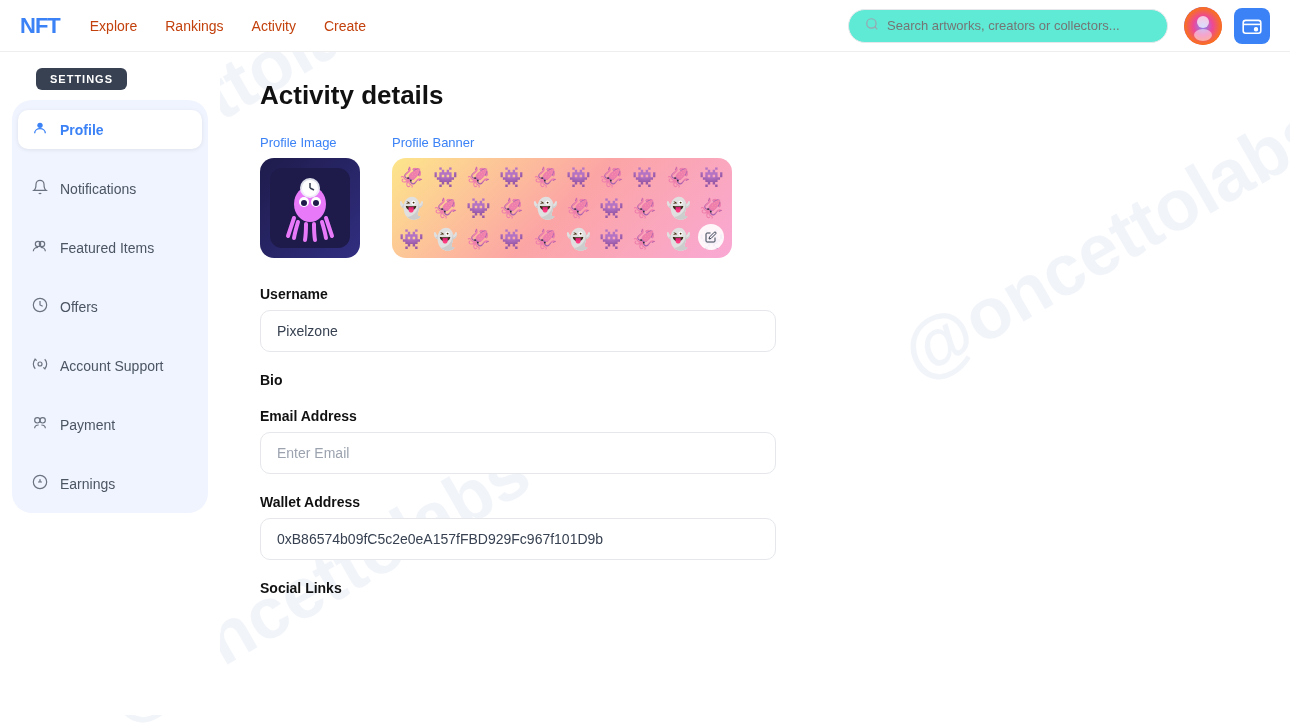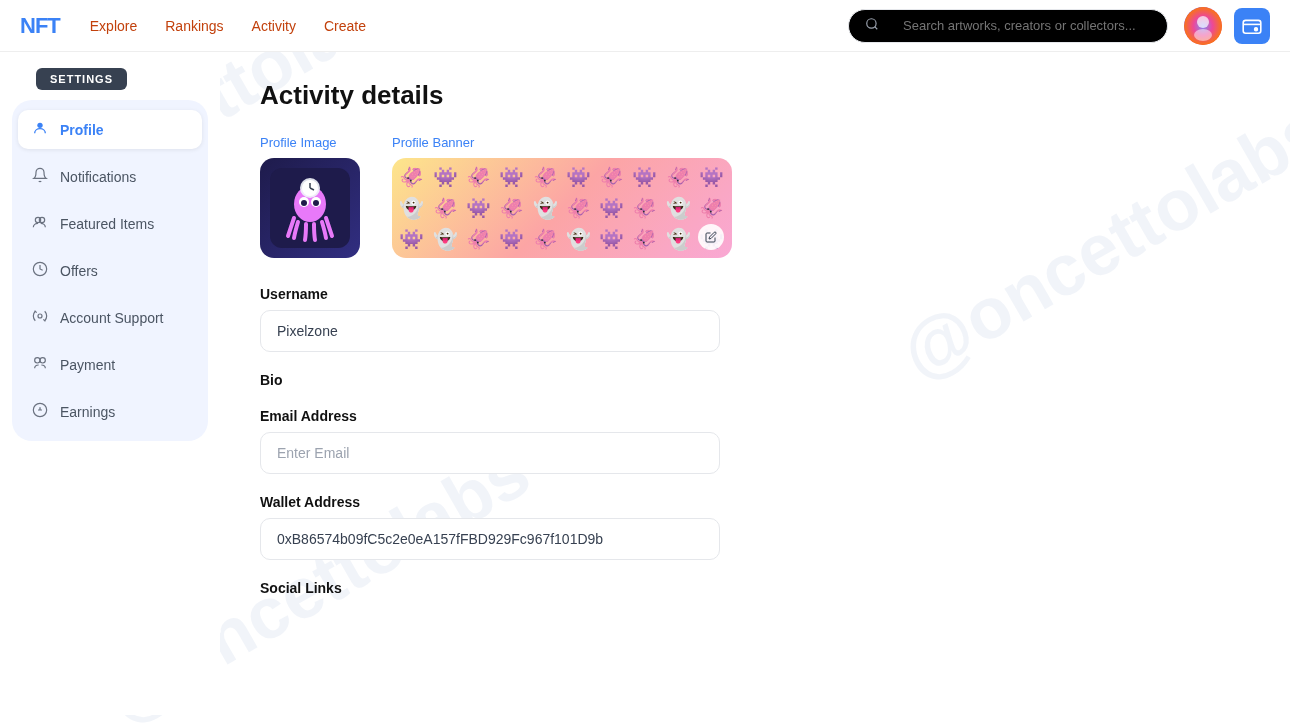--- a/index.html
+++ b/index.html
@@ -52,26 +52,26 @@
     .nav-link {
       font-size: 14px;
       color: #c2410c;
       text-decoration: none;
       cursor: pointer;
     }
     .search-bar {
       margin-left: auto;
       display: flex;
       align-items: center;
-      background: #000000;
+      background: #5eead4;
       border: 1px solid #e5e7eb;
       border-radius: 24px;
       padding: 7px 16px;
       width: 320px;
-      gap: 24px;
+      gap: 8px;
     }
     .search-icon-svg { color: #9ca3af; flex-shrink: 0; }
     .search-input {
       border: none;
       background: transparent;
       outline: none;
       font-size: 13px;
       color: #666;
       width: 100%;
     }
@@ -126,21 +126,21 @@
       letter-spacing: 1px;
       padding: 5px 14px;
       border-radius: 6px;
       display: inline-block;
       margin-bottom: 10px;
       margin-left: 24px;
     }
     .sidebar-menu {
       display: flex;
       flex-direction: column;
-      gap: 8px;
+      gap: 20px;
       background: #f0f4ff;
       border-radius: 20px;
       padding: 10px 6px;
     }
     .sidebar-item {
       display: flex;
       align-items: center;
       gap: 10px;
       padding: 10px 12px;
       border-radius: 10px;
@@ -237,21 +237,21 @@
       margin-bottom: 20px;
     }
     .form-label {
       font-size: 14px;
       font-weight: 600;
       color: #111;
       margin-bottom: 8px;
       display: block;
     }
     .form-input {
-      width: 460px;
+      width: 516px;
       padding: 12px 16px;
       border: 1.5px solid #e5e7eb;
       border-radius: 10px;
       font-size: 14px;
       color: #374151;
       outline: none;
       background: #fff;
     }
     .form-input::placeholder { color: #9ca3af; }
 

